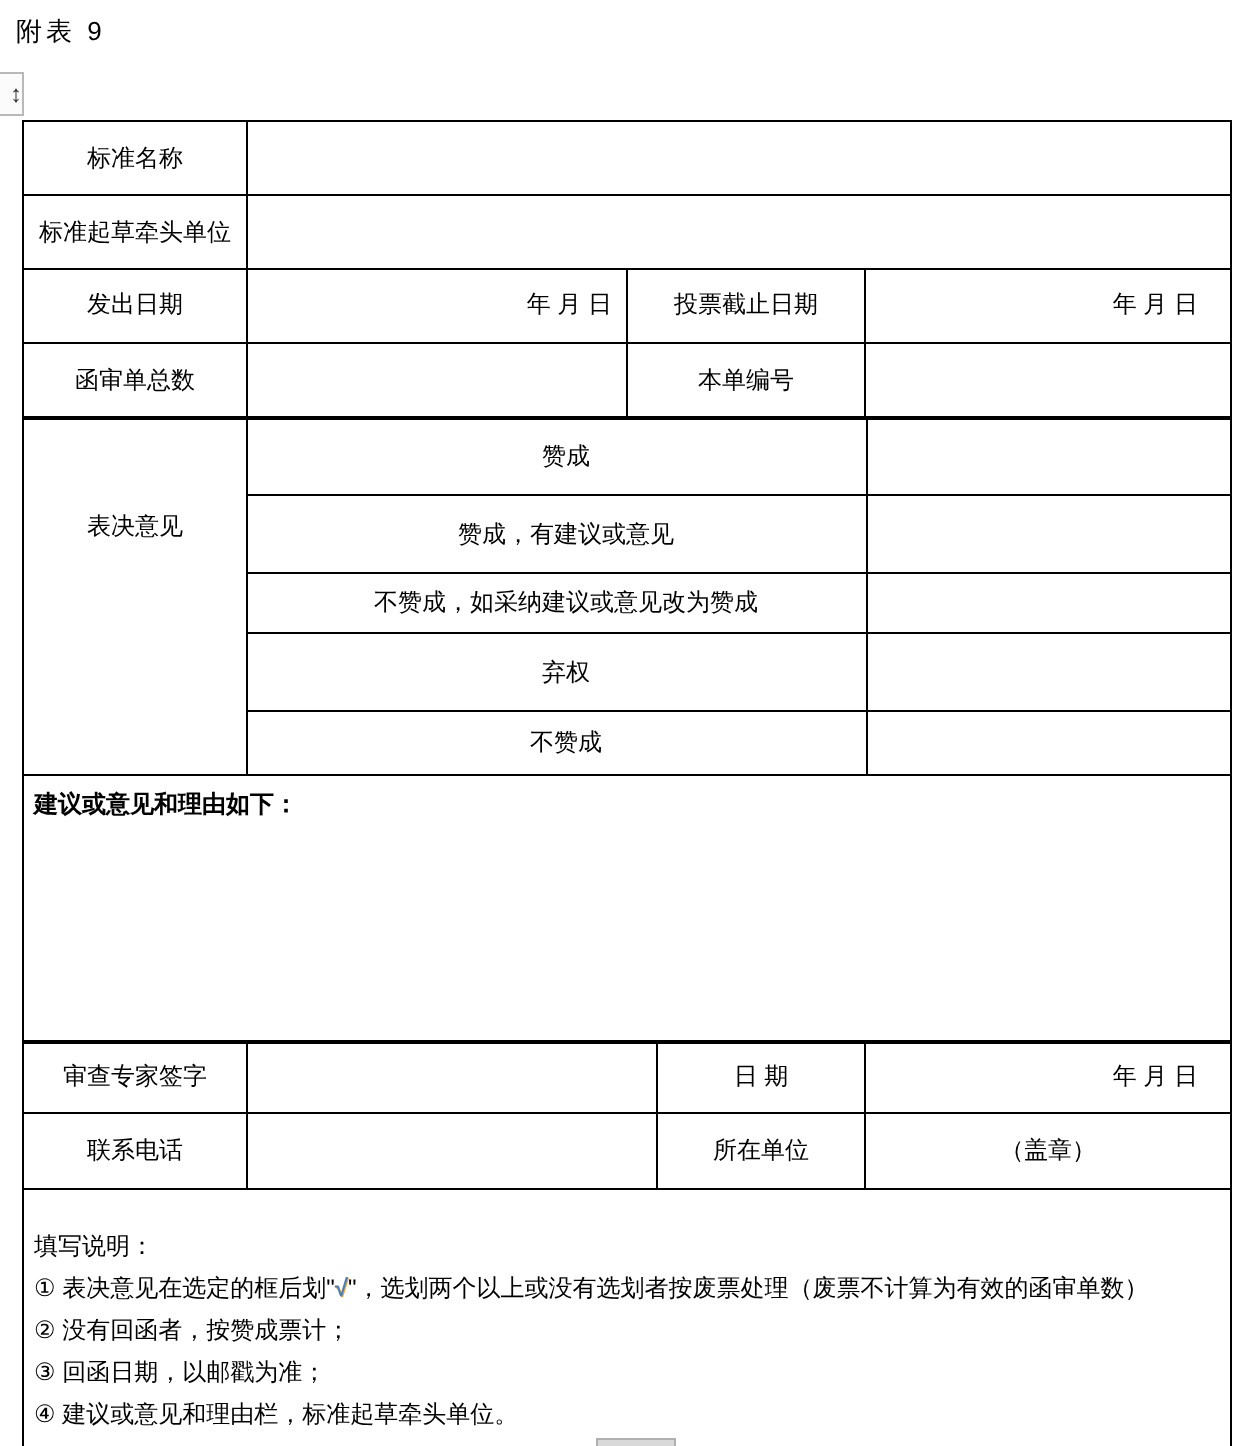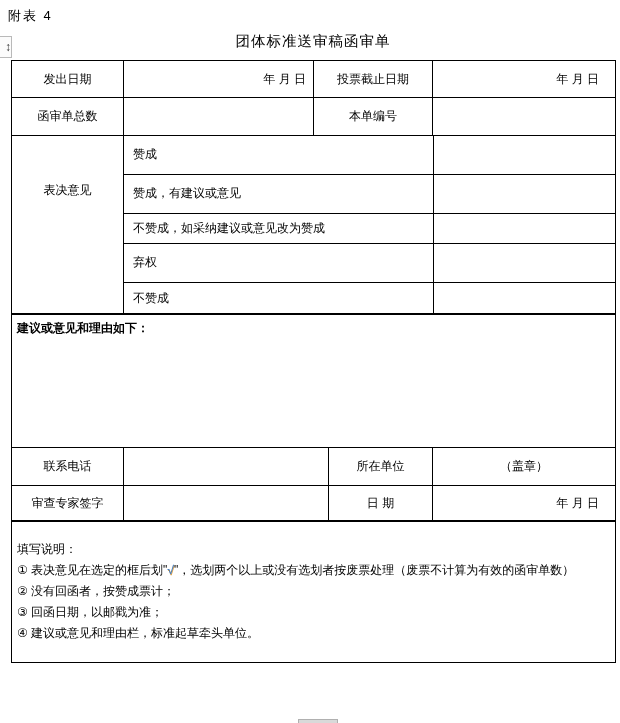--- a/index.html
+++ b/index.html
@@ -30,50 +30,65 @@
   }
   table.sec + table.sec { margin-top: -1.5px; }
   td {
     border: 1.5px solid #000;
     font-size: 12px;
     vertical-align: middle;
     padding: 0;
     overflow: hidden;
   }
   td.lbl { text-align: center; }
-  td.opt { text-align: left; padding-left: 9px; }
+  td.opt { text-align: center; padding-left: 9px; }
   td.val-right { text-align: right; padding-right: 7px; }
   td.val-right-lg { text-align: right; padding-right: 16px; }
   td.val-center { text-align: center; }
   td.vote-label { vertical-align: top; text-align: center; padding-top: 46px; }
   td.bigcell { vertical-align: top; text-align: left; padding: 6px 5px; font-weight: bold; }
   td.notes { vertical-align: top; padding: 18px 5px; line-height: 21px; }
   .note-line { white-space: nowrap; }
   .check-glyph { color: #4a7ebb; font-weight: bold; text-shadow: 0.5px 0.5px 0 #e8a33d; }
   .bottom-artifact {
     position: absolute; left: 298px; top: 719px; width: 40px; height: 4px;
     background: #d9d9d9; border: 1px solid #b0b0b0; border-bottom: none;
   }
   .arrow-glyph { font-size: 12px; color: #333; line-height: 1; }
 </style>
 </head>
 <body>
 
 <div class="page">
 
-  <div class="appendix">附表 4</div>
+  <div class="appendix">附表 9</div>
 
   <div class="cursor-artifact">
     <span class="arrow-glyph">↕</span>
   </div>
 
-  <div class="doc-title">团体标准送审稿函审单</div>
 
   <div class="form-wrap">
 
+    <table class="sec">
+      <colgroup>
+          <col style="width:112px">
+          <col style="width:492px">
+        </colgroup>
+      <tbody>
+          <tr style="height:37px">
+        <td class="lbl">标准名称</td>
+        <td></td>
+      </tr>
+      <tr style="height:37px">
+        <td class="lbl">标准起草牵头单位</td>
+        <td></td>
+      </tr>
+    </tbody>
+      </table>
 
     <table class="sec">
       <colgroup>
           <col style="width:112px">
           <col style="width:190px">
           <col style="width:119px">
           <col style="width:183px">
         </colgroup>
       <tbody>
           <tr style="height:37px">
@@ -136,31 +151,31 @@
       </table>
 
     <table class="sec">
       <colgroup>
           <col style="width:112px">
           <col style="width:205px">
           <col style="width:104px">
           <col style="width:183px">
         </colgroup>
       <tbody>
-          <tr style="height:38px">
+          <tr style="height:36px">
+        <td class="lbl">审查专家签字</td>
+        <td></td>
+        <td class="lbl">日 期</td>
+        <td class="val-right-lg">年 月 日</td>
+      </tr>
+      <tr style="height:38px">
         <td class="lbl">联系电话</td>
         <td></td>
         <td class="lbl">所在单位</td>
         <td class="val-center">（盖章）</td>
-      </tr>
-      <tr style="height:36px">
-        <td class="lbl">审查专家签字</td>
-        <td></td>
-        <td class="lbl">日 期</td>
-        <td class="val-right-lg">年 月 日</td>
       </tr>
     </tbody>
       </table>
 
     <table class="sec">
       <colgroup>
           <col style="width:604px">
         </colgroup>
       <tbody>
           <tr style="height:106px">

